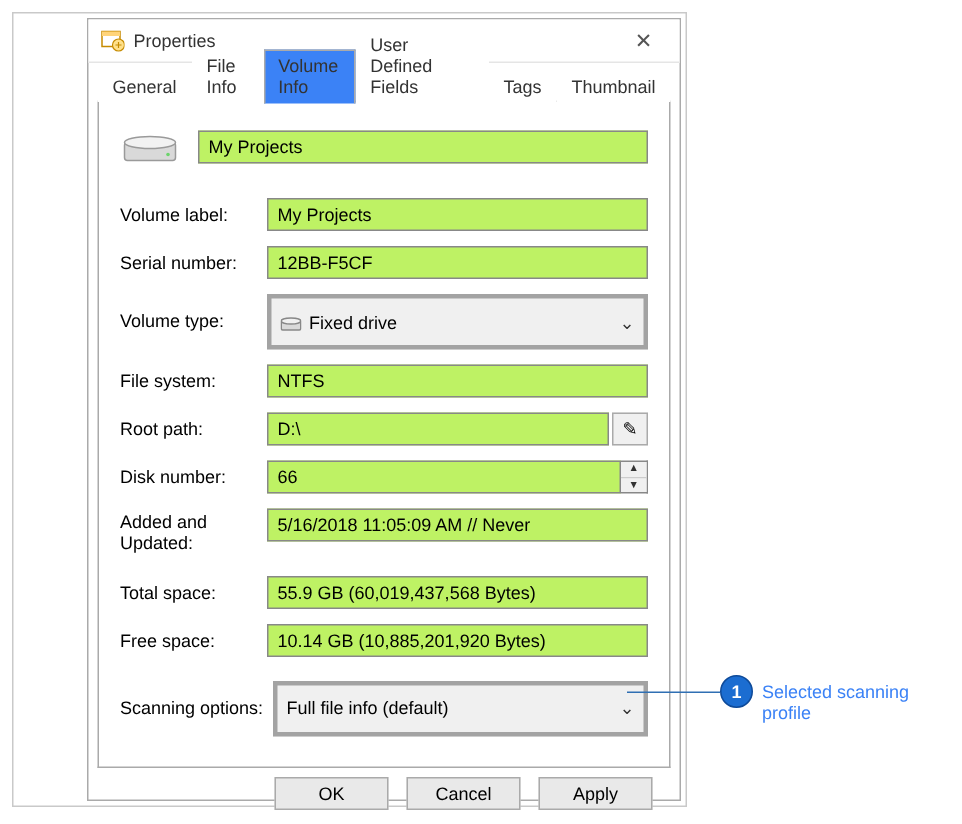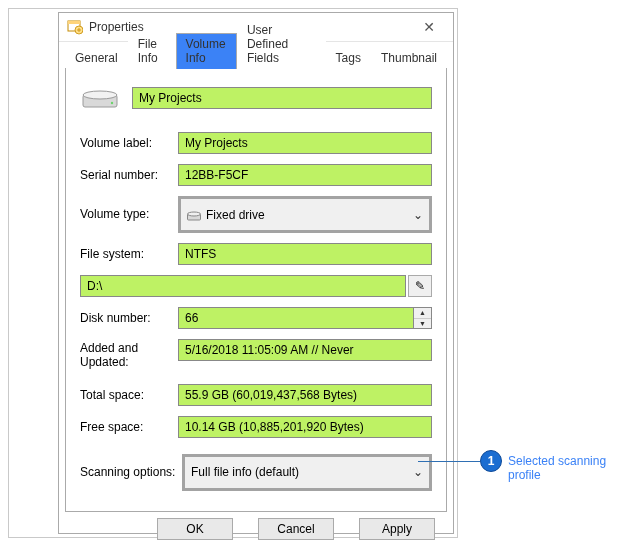--- a/index.html
+++ b/index.html
@@ -167,21 +167,21 @@
   .small-hdd {
     width:14px; height:10px; margin-right:5px;
     position:relative;
   }
   .footer {
     height: 40px;
     display: flex;
     align-items: center;
     justify-content: flex-end;
     padding-right: 18px;
-    gap: 25px;
+    gap: 12px;
     border-top: none;
   }
   .btn {
     width: 76px; height: 22px;
     border: 1px solid #aaa;
     background: #e9e9e9;
     display: flex; align-items:center; justify-content:center;
     cursor: pointer;
     font-size: 12px;
   }
@@ -292,20 +292,21 @@
       <div class="row">
         <div class="label">File system:</div>
         <div class="field">
           <div class="textbox">
             <span>NTFS</span>
           </div>
         </div>
       </div>
 
       <div class="row">
+        <div class="label">Root path:</div>
         <div class="field">
           <div class="textbox">
             <span>D:\</span>
           </div>
           <div class="edit-btn">
             <span>✎</span>
           </div>
         </div>
       </div>
 

